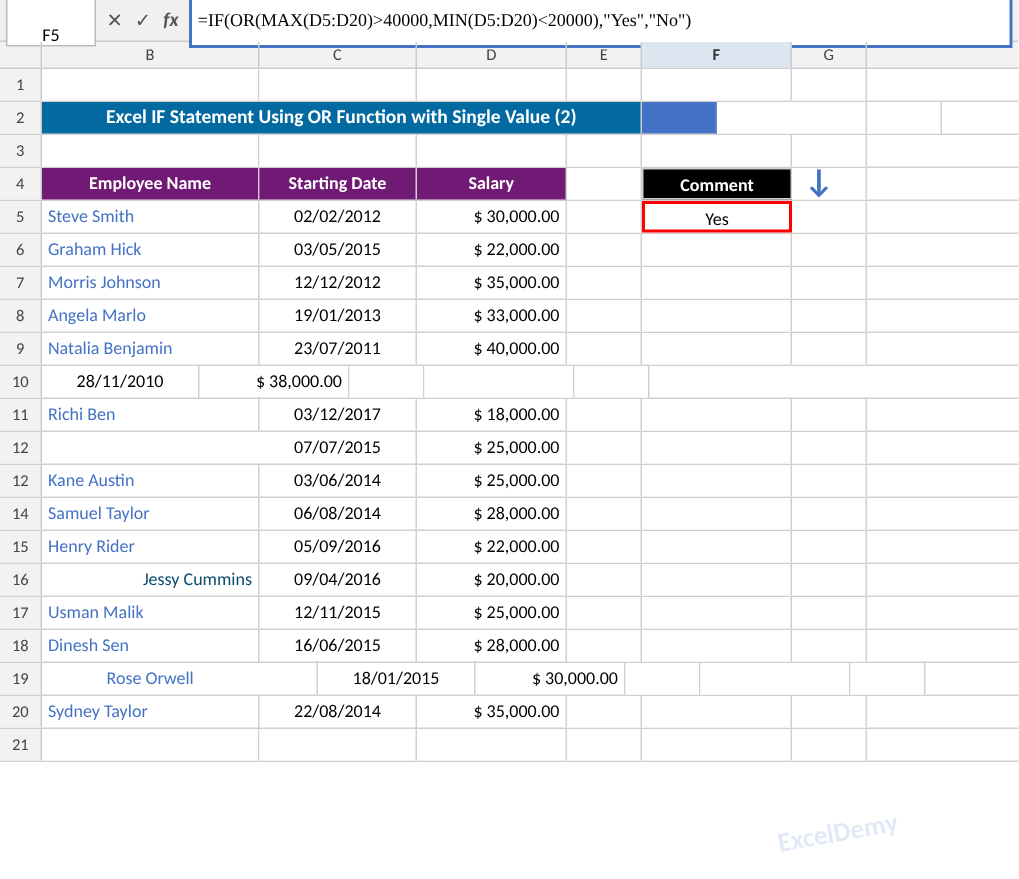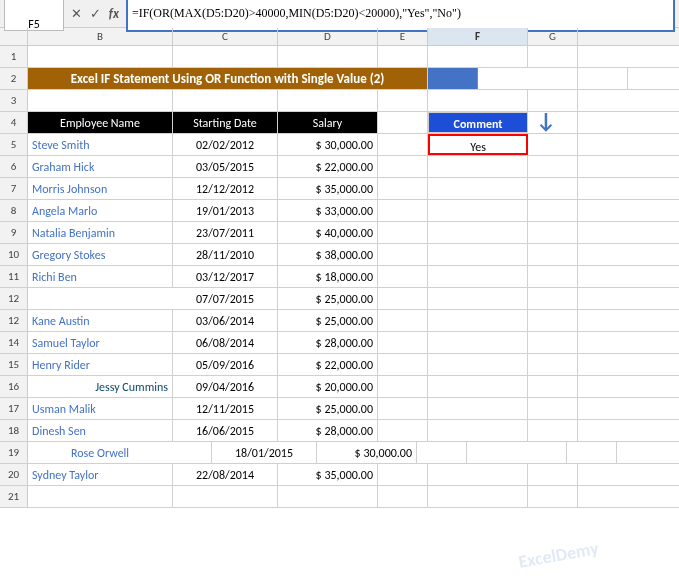--- a/index.html
+++ b/index.html
@@ -107,39 +107,39 @@
     .col-a { width: 28px; min-width: 28px; }
     .col-b { width: 145px; min-width: 145px; }
     .col-c { width: 105px; min-width: 105px; }
     .col-d { width: 100px; min-width: 100px; }
     .col-e { width: 50px; min-width: 50px; }
     .col-f { width: 100px; min-width: 100px; }
     .col-g { width: 50px; min-width: 50px; }
 
     
     .title-row {
-      background: #a16207;
+      background: #0369a1;
       color: white;
       font-weight: bold;
       text-align: center;
       font-size: 13px;
     }
 
     
     .table-header {
+      background: #701a75;
+      color: white;
+      font-weight: bold;
+      text-align: center;
+    }
+    .center { text-align: center; }
+
+    
+    .comment-header {
       background: #000000;
-      color: white;
-      font-weight: normal;
-      text-align: center;
-    }
-    .center { text-align: center; }
-
-    
-    .comment-header {
-      background: #1d4ed8;
       color: white;
       font-weight: bold;
       text-align: center;
     }
 
     
     .comment-value {
       border: 2px solid #ff0000 !important;
       text-align: center;
       background: white;
@@ -255,21 +255,20 @@
       <div class="row-num" data-name="row-num-9">9</div>
       <div class="cell col-b" data-name="cell-b9" style="color:#4472c4;">Natalia Benjamin</div>
       <div class="cell col-c center" data-name="cell-c9">23/07/2011</div>
       <div class="cell col-d" data-name="cell-d9" style="text-align:right;">$ 40,000.00</div>
       <div class="cell col-e empty" data-name="cell-e9"></div>
       <div class="cell col-f empty" data-name="cell-f9"></div>
       <div class="cell col-g empty" data-name="cell-g9"></div>
     </div>
       <div class="row" data-name="row-10">
       <div class="row-num" data-name="row-num-10">10</div>
-      <div class="cell col-b" data-name="cell-b10" style="color:#4472c4;">Gregory Stokes</div>
       <div class="cell col-c center" data-name="cell-c10">28/11/2010</div>
       <div class="cell col-d" data-name="cell-d10" style="text-align:right;">$ 38,000.00</div>
       <div class="cell col-e empty" data-name="cell-e10"></div>
       <div class="cell col-f empty" data-name="cell-f10"></div>
       <div class="cell col-g empty" data-name="cell-g10"></div>
     </div>
       <div class="row" data-name="row-11">
       <div class="row-num" data-name="row-num-11">11</div>
       <div class="cell col-b" data-name="cell-b11" style="color:#4472c4;">Richi Ben</div>
       <div class="cell col-c center" data-name="cell-c11">03/12/2017</div>

